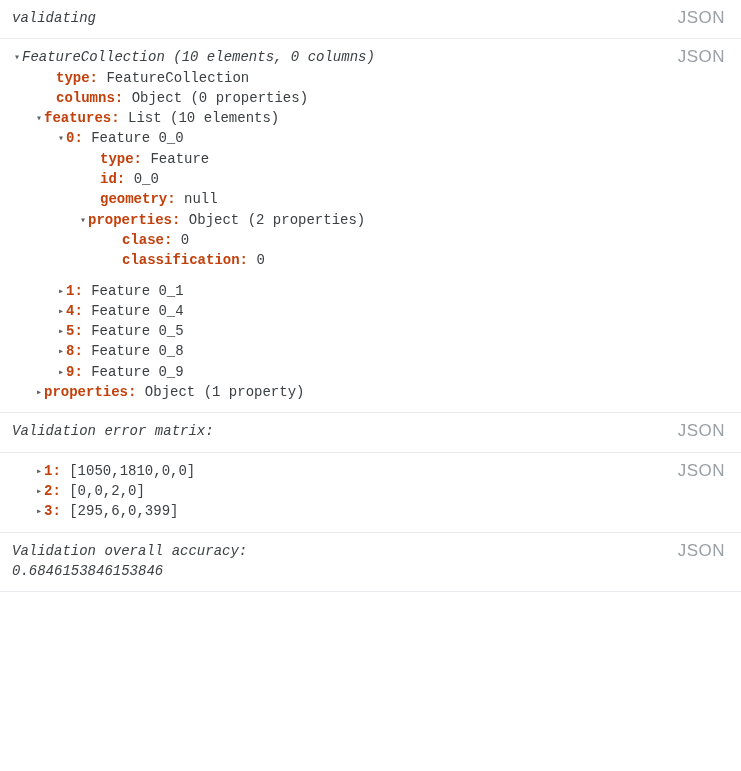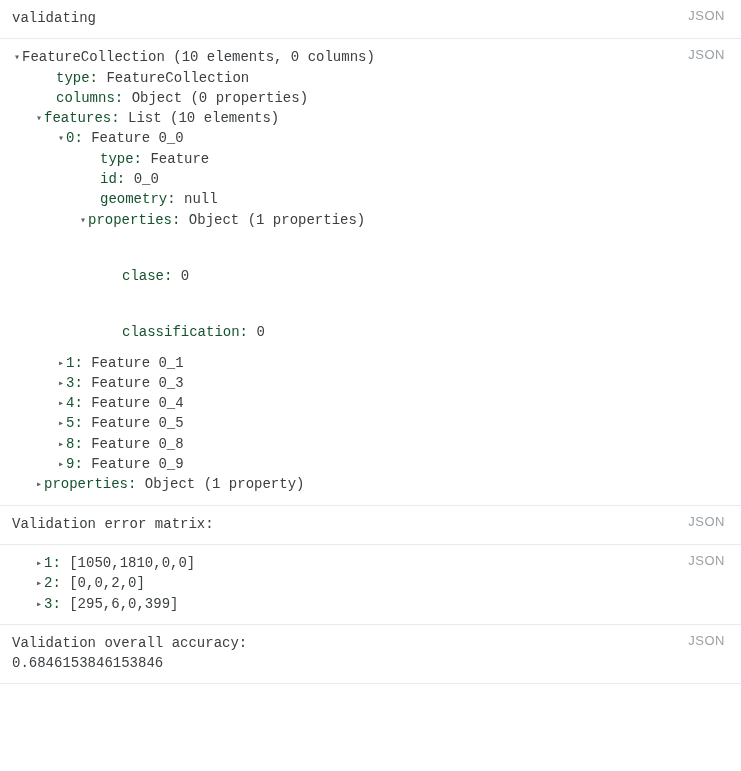--- a/index.html
+++ b/index.html
@@ -14,46 +14,46 @@
   .block {
     padding: 8px 12px 10px 12px;
     border-bottom: 1px solid #e8eaed;
     position: relative;
   }
   .json-badge {
     position: absolute;
     top: 8px;
     right: 16px;
     font-family: Arial, sans-serif;
-    font-size: 13px;
+    font-size: 17px;
     letter-spacing: 0.5px;
     color: #9aa0a6;
   }
   .row {
     white-space: pre;
     line-height: 1.45;
   }
   .toggle {
     display: inline-block;
     width: 10px;
     text-align: center;
     color: #5f6368;
     cursor: pointer;
     user-select: none;
     font-size: 10px;
     vertical-align: 1px;
   }
-  .key { color: #14532d; }  
+  .key { color: #c2410c; font-weight: bold; }  
   .val { color: #3c4043; }
-  .ind0 { padding-left: 0; }
+  .ind0 { padding-left: 0; font-style: italic; }
   .ind1 { padding-left: 22px; }
   .ind2 { padding-left: 44px; }
   .ind3 { padding-left: 66px; }
   .ind4 { padding-left: 88px; }
-  .ind5 { padding-left: 110px; margin-top: 36px; }
+  .ind5 { padding-left: 110px; }
 </style>
 </head>
 <body>
 
 <div class="block">
   <span class="json-badge">JSON</span>
   <div class="row ind0"><span class="val">validating</span></div>
 </div>
 
 <div class="block">
@@ -65,29 +65,28 @@
   <div class="row ind2"><span class="key">columns:</span> <span class="val">Object (0 properties)</span></div>
 
   <div class="row ind1"><span class="toggle">▾</span><span class="key">features:</span> <span class="val">List (10 elements)</span></div>
 
   <div class="row ind2"><span class="toggle">▾</span><span class="key">0:</span> <span class="val">Feature 0_0</span></div>
 
   <div class="row ind4"><span class="key">type:</span> <span class="val">Feature</span></div>
   <div class="row ind4"><span class="key">id:</span> <span class="val">0_0</span></div>
   <div class="row ind4"><span class="key">geometry:</span> <span class="val">null</span></div>
 
-  <div class="row ind3"><span class="toggle">▾</span><span class="key">properties:</span> <span class="val">Object (1 properties)</span></div>
+  <div class="row ind3"><span class="toggle">▾</span><span class="key">properties:</span> <span class="val">Object (2 properties)</span></div>
 
   <div class="row ind5"><span class="key">clase:</span> <span class="val">0</span></div>
   <div class="row ind5"><span class="key">classification:</span> <span class="val">0</span></div>
 
   <div style="height:10px"></div>
 
   <div class="row ind2"><span class="toggle">▸</span><span class="key">1:</span> <span class="val">Feature 0_1</span></div>
-  <div class="row ind2"><span class="toggle">▸</span><span class="key">3:</span> <span class="val">Feature 0_3</span></div>
   <div class="row ind2"><span class="toggle">▸</span><span class="key">4:</span> <span class="val">Feature 0_4</span></div>
   <div class="row ind2"><span class="toggle">▸</span><span class="key">5:</span> <span class="val">Feature 0_5</span></div>
   <div class="row ind2"><span class="toggle">▸</span><span class="key">8:</span> <span class="val">Feature 0_8</span></div>
   <div class="row ind2"><span class="toggle">▸</span><span class="key">9:</span> <span class="val">Feature 0_9</span></div>
 
   <div class="row ind1"><span class="toggle">▸</span><span class="key">properties:</span> <span class="val">Object (1 property)</span></div>
 </div>
 
 <div class="block">
   <span class="json-badge">JSON</span>

